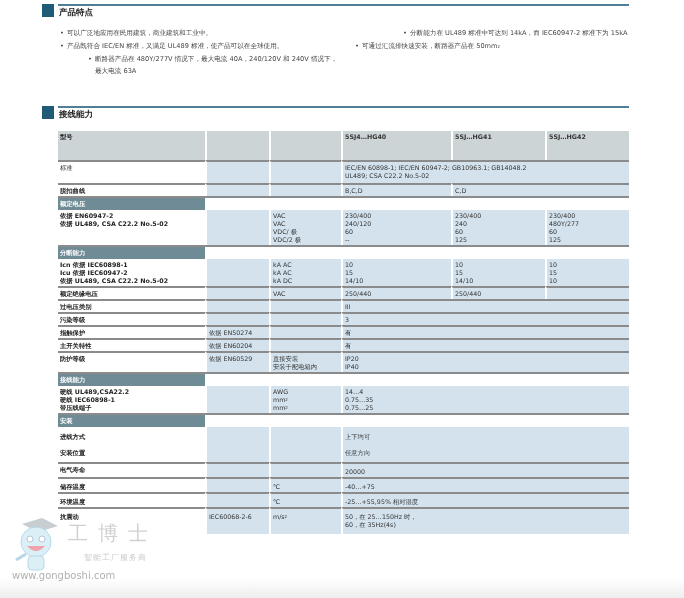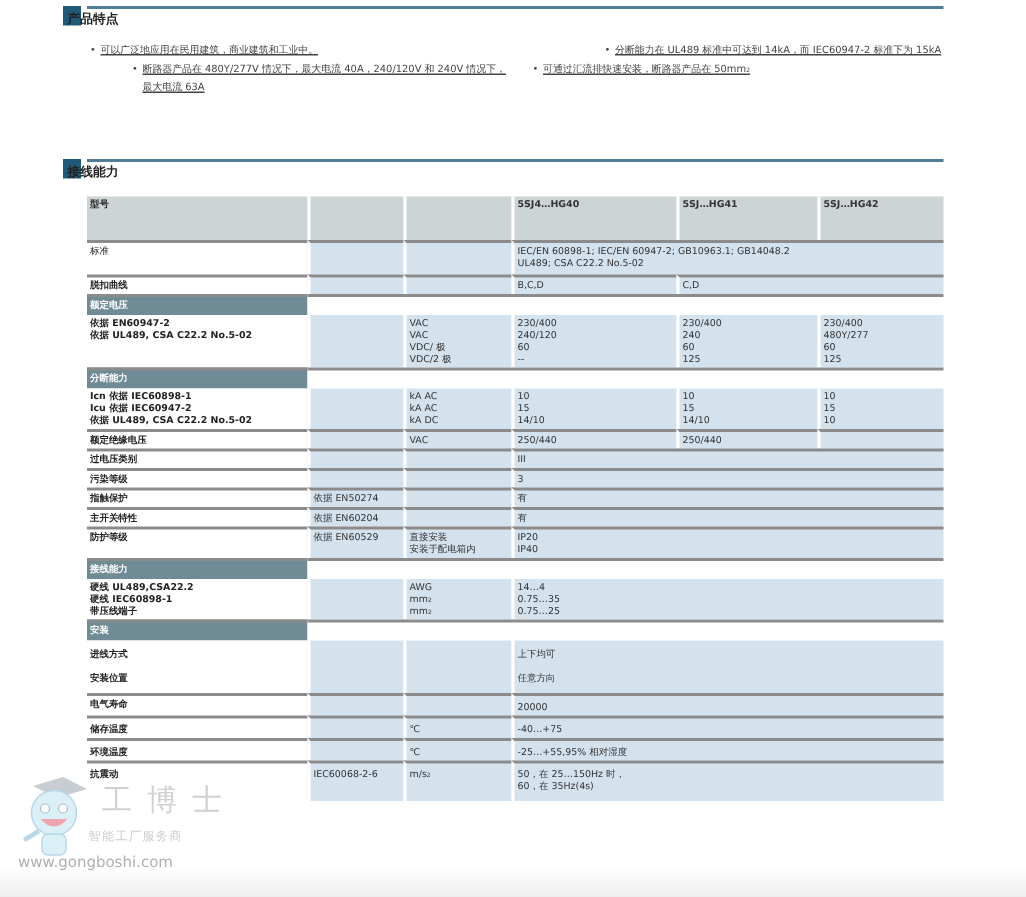--- a/index.html
+++ b/index.html
@@ -3,23 +3,23 @@
 <meta charset="utf-8">
 <style>
   * { box-sizing: border-box; margin: 0; padding: 0; }
   html, body { width: 684px; height: 598px; background: #ffffff; overflow: hidden; }
   body { position: relative; font-family: "DejaVu Sans", "Liberation Sans", sans-serif; color: #333; }
   .page-shadow { position: absolute; left: 0; top: 578px; width: 684px; height: 20px;
     background: linear-gradient(#ffffff, #eeeeee); }
   .sec-head { position: absolute; left: 42px; width: 587px; height: 14px; }
   .sec-head .line { position: absolute; left: 16px; right: 0; top: 0; height: 2px; background: #4e7f96; }
   .sec-head .sq { position: absolute; left: 0; top: 0; width: 12px; height: 13px; background: #1f5a78; }
-  .sec-head .t { position: absolute; left: 3px; top: 3px; font-size: 8.5px; font-weight: bold; color: #222; white-space: nowrap; }
+  .sec-head .t { position: absolute; left: 17px; top: 3px; font-size: 8.5px; font-weight: bold; color: #222; white-space: nowrap; }
   .bullets { position: absolute; font-size: 6.6px; color: #444; line-height: 13px; }
-  .bullets li { list-style: none; position: relative; padding-left: 7px; text-decoration: underline; }
+  .bullets li { list-style: none; position: relative; padding-left: 7px; }
   .bullets li::before { content: "•"; position: absolute; left: 0; top: 0; }
   sup { font-size: 4px; vertical-align: top; }
 
   table.spec { position: absolute; left: 58px; top: 131px; width: 571px; border-collapse: separate; border-spacing: 0; table-layout: fixed; }
   table.spec td { font-size: 6.3px; line-height: 8px; padding: 2px 2px 1px 2px; vertical-align: top; color: #333; white-space: nowrap; overflow: visible; }
   table.spec td.c1 { background: #fff; color: #222; font-weight: bold; }
   table.spec td.cb { background: #d3e2ed; border-left: 2px solid #fff; }
   tr.hdr td { background: #cdd4d6 !important; height: 29px; font-weight: bold; color: #333; border-left: 2px solid #fff; }
   tr.hdr td.c1 { border-left: none; }
   tr.sec td.sh { background: #6f8b95; color: #fff; font-weight: bold; height: 14px; border-left: none; }
@@ -31,20 +31,21 @@
 </head>
 <body>
 
 <div class="sec-head" style="top:4px;">
   <div class="sq"></div>
   <div class="line"></div>
   <div class="t">产品特点</div>
 </div>
 <ul class="bullets" style="left:60px; top:27px; width:280px;">
   <li>可以广泛地应用在民用建筑，商业建筑和工业中。</li>
+  <li>产品既符合 IEC/EN 标准，又满足 UL489 标准，使产品可以在全球使用。</li>
   <li style="line-height:12px;margin-left:28px;">断路器产品在 480Y/277V 情况下，最大电流 40A，240/120V 和 240V 情况下，最大电流 63A</li>
 </ul>
 <ul class="bullets" style="left:355px; top:27px; width:290px;">
   <li style="white-space:nowrap;margin-left:48px;">分断能力在 UL489 标准中可达到 14kA，而 IEC60947-2 标准下为 15kA</li>
   <li style="white-space:nowrap;"><span>可通过汇流排快速安装，断路器产品在 50mm</span><sup>2</sup></li>
 </ul>
 
 <div class="sec-head" style="top:106px;">
   <div class="sq"></div>
   <div class="line"></div>
@@ -270,15 +271,15 @@
   <svg width="48" height="60" viewBox="0 0 48 60" style="position:absolute;left:4px;top:4px;opacity:0.55;">
     <polygon points="10,8 30,2 46,10 26,16" fill="#9aa5ad"></polygon>
     <circle cx="24" cy="26" r="15" fill="#bfe3f2" stroke="#7db8d4" stroke-width="1"></circle>
     <circle cx="18" cy="23" r="3" fill="#fff" stroke="#5a8aa0" stroke-width="0.8"></circle>
     <circle cx="30" cy="23" r="3" fill="#fff" stroke="#5a8aa0" stroke-width="0.8"></circle>
     <path d="M15,30 Q24,40 33,30 Z" fill="#e05a6a"></path>
     <rect x="16" y="40" width="16" height="14" rx="4" fill="#bfe3f2" stroke="#7db8d4" stroke-width="1"></rect>
     <path d="M4,44 L14,38" stroke="#7db8d4" stroke-width="3"></path>
   </svg>
   <div style="position:absolute;left:60px;top:8px;font-size:20px;letter-spacing:10px;color:rgba(120,120,120,0.35);font-family:'DejaVu Serif',serif;">工博士</div>
-  <div style="position:absolute;left:51px;top:40px;font-size:8px;color:rgba(120,120,120,0.4);letter-spacing:1px;">智能工厂服务商</div>
+  <div style="position:absolute;left:76px;top:40px;font-size:8px;color:rgba(120,120,120,0.4);letter-spacing:1px;">智能工厂服务商</div>
   <div style="position:absolute;left:4px;top:58px;font-size:10px;color:rgba(110,110,110,0.55);">www.gongboshi.com</div>
 </div>
 
 </body></html>

